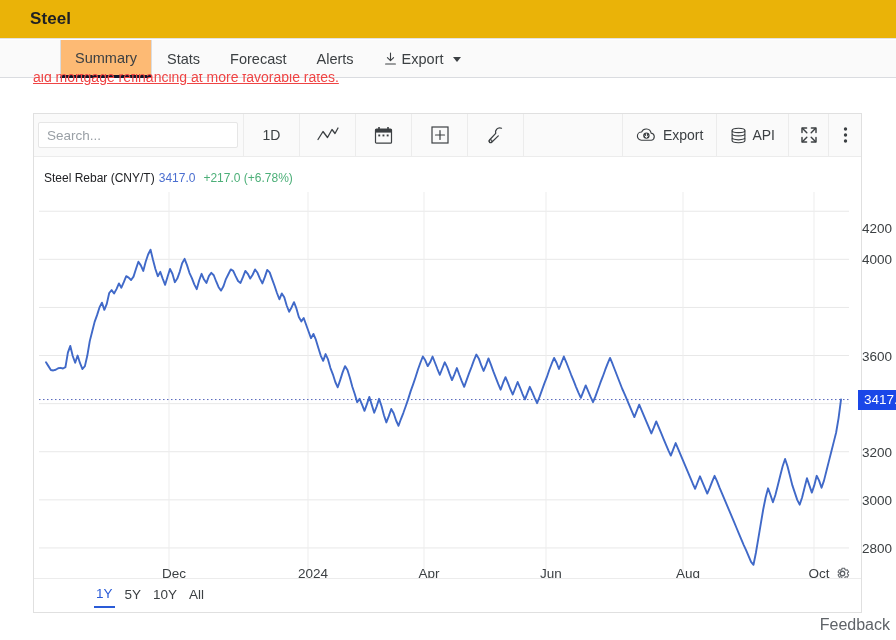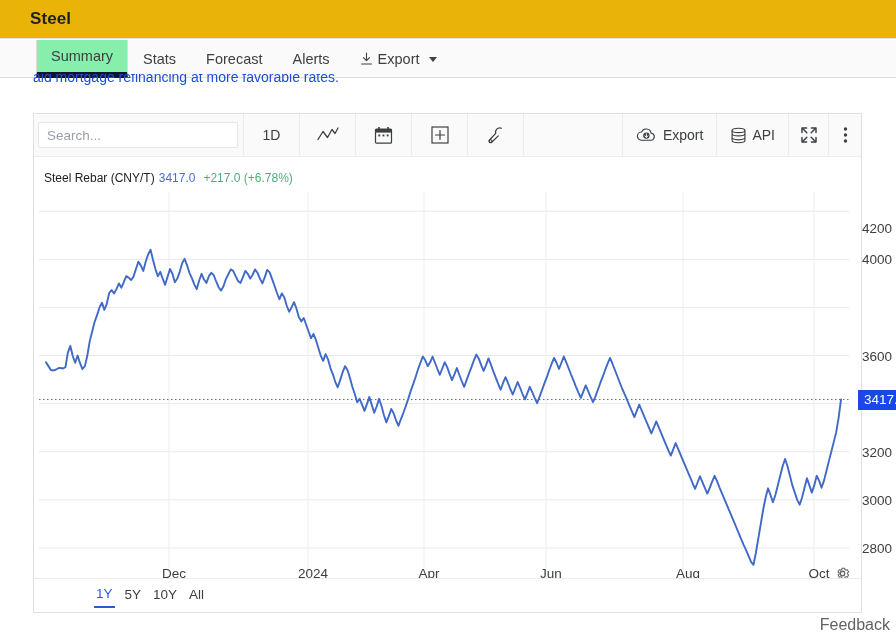--- a/index.html
+++ b/index.html
@@ -29,41 +29,42 @@
     display:flex;align-items:stretch;box-sizing:border-box;
   }
   .tabstrip .spacer{width:36px;}
   .tab{
     display:flex;align-items:center;padding:0 14px;
     font-size:14.5px;color:#3c4043;cursor:pointer;
     border-left:1px solid transparent;border-right:1px solid transparent;
     box-sizing:border-box;height:38px;
   }
   .tab.active{
-    background:#86efac;
+    background:#fdba74;
     border-left:1px solid #dadce0;border-right:1px solid #dadce0;
-    border-bottom:6px solid #0f172a;
+    border-bottom:3px solid #0f172a;
     margin-bottom:-1px;
+    margin-left:24px;
   }
   .tab-export{display:flex;align-items:center;gap:5px;padding-left:14px;}
   .dl-ico{display:inline-block;width:13px;height:14px;position:relative;}
   .caret{
     display:inline-block;width:0;height:0;margin-left:4px;
     border-left:4px solid transparent;border-right:4px solid transparent;
     border-top:5px solid #3c4043;
   }
 
   
   .clip-line{
     position:absolute;left:33px;top:74px;width:420px;height:16px;
     overflow:hidden;
   }
   .clip-line span{
-    display:block;font-size:14px;color:#1d4ed8;
-    position:relative;top:-5px;white-space:nowrap;
+    display:block;font-size:14px;color:#ef4444;
+    position:relative;top:-5px;white-space:nowrap;text-decoration:underline;
   }
 
   
   .card{
     position:absolute;left:33px;top:113px;width:829px;height:500px;
     background:#fff;border:1px solid #e0e0e0;box-sizing:border-box;
   }
 
   
   .chart-toolbar{

